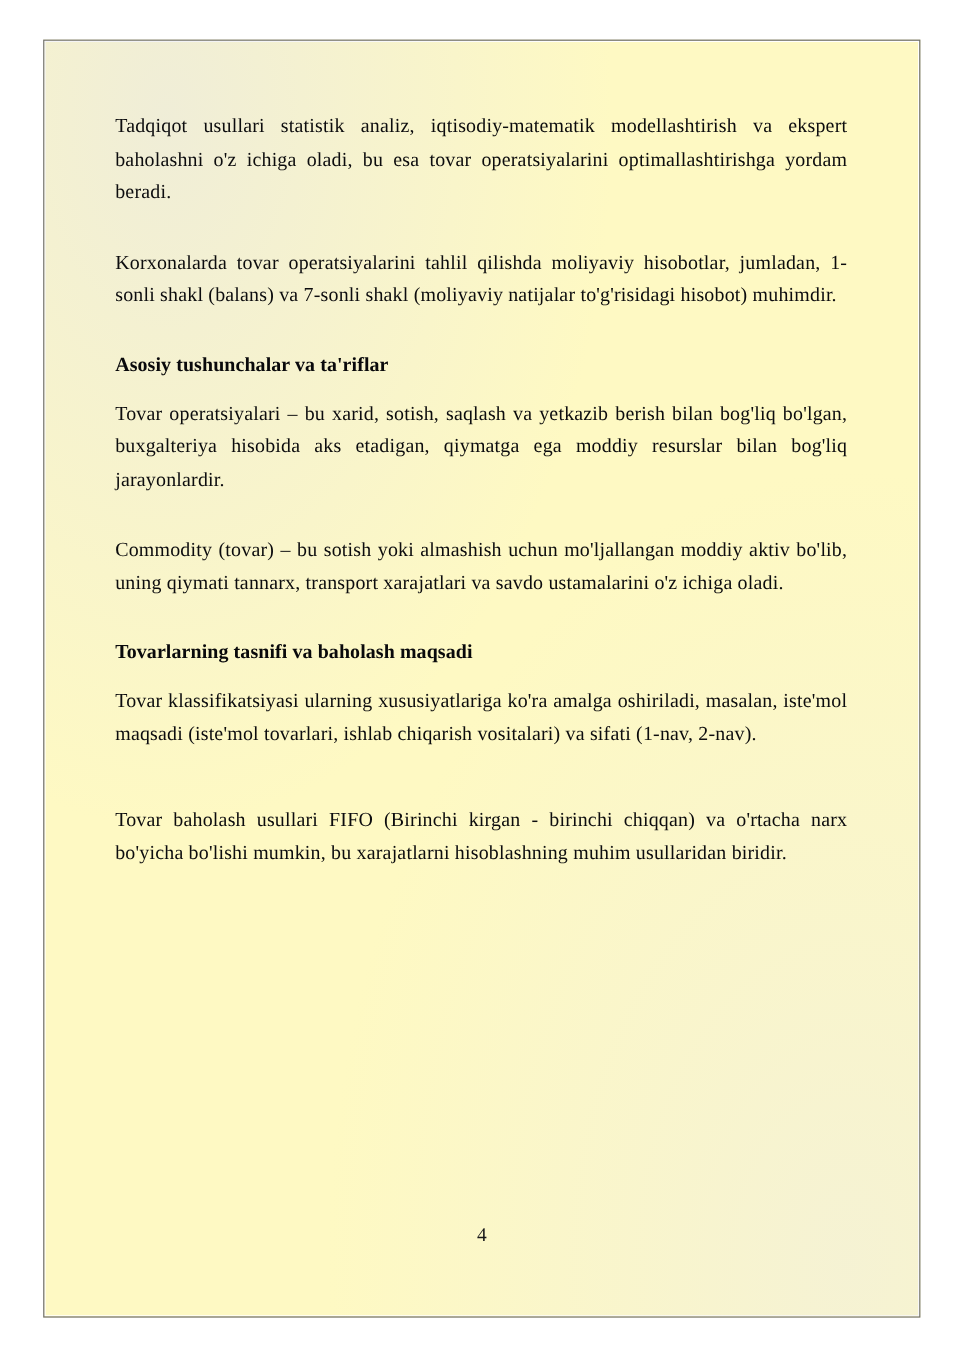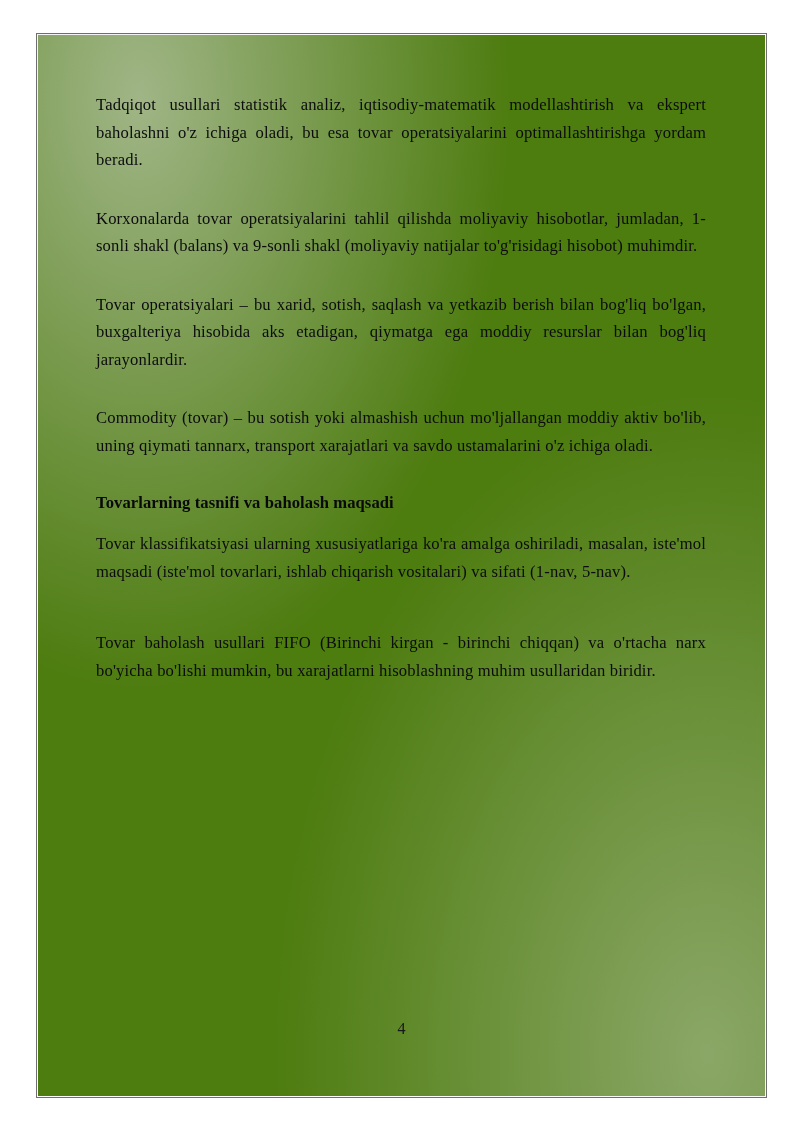--- a/index.html
+++ b/index.html
@@ -24,21 +24,21 @@
 
   
   .page-frame {
     position: absolute;
     left: 36px;
     top: 33px;
     width: 731px;
     height: 1065px;
     box-sizing: border-box;
     border: 1.4px solid #6e6e70;
-    background: #4d7c0f;
+    background: #fef9c3;
     box-shadow: inset 0 0 0 1px #ffffff;
   }
 
   
   .paper-tint {
     position: absolute;
     inset: 0;
     background:
       radial-gradient(ellipse at 14% 6%, rgba(228,228,232,0.55) 0%, rgba(255,255,255,0) 42%),
       radial-gradient(ellipse at 92% 96%, rgba(232,232,236,0.4) 0%, rgba(255,255,255,0) 46%);
@@ -91,33 +91,36 @@
 <body>
 
 <div class="page-canvas">
   <div class="page-frame">
     <div class="paper-tint"></div>
 
     <div class="content">
 
       <p class="para">Tadqiqot usullari statistik analiz, iqtisodiy-matematik modellashtirish va ekspert baholashni o'z ichiga oladi, bu esa tovar operatsiyalarini optimallashtirishga yordam beradi.</p>
 
-      <p class="para">Korxonalarda tovar operatsiyalarini tahlil qilishda moliyaviy hisobotlar, jumladan, 1-sonli shakl (balans) va 9-sonli shakl (moliyaviy natijalar to'g'risidagi hisobot) muhimdir.</p>
+      <p class="para">Korxonalarda tovar operatsiyalarini tahlil qilishda moliyaviy hisobotlar, jumladan, 1-sonli shakl (balans) va 7-sonli shakl (moliyaviy natijalar to'g'risidagi hisobot) muhimdir.</p>
 
+      <div class="heading-block">
+        <p class="heading">Asosiy tushunchalar va ta'riflar</p>
+      </div>
 
       <p class="para">Tovar operatsiyalari – bu xarid, sotish, saqlash va yetkazib berish bilan bog'liq bo'lgan, buxgalteriya hisobida aks etadigan, qiymatga ega moddiy resurslar bilan bog'liq jarayonlardir.</p>
 
 
       <p class="para">Commodity (tovar) – bu sotish yoki almashish uchun mo'ljallangan moddiy aktiv bo'lib, uning qiymati tannarx, transport xarajatlari va savdo ustamalarini o'z ichiga oladi.</p>
 
       <div class="heading-block">
         <p class="heading">Tovarlarning tasnifi va baholash maqsadi</p>
       </div>
 
-      <p class="para">Tovar klassifikatsiyasi ularning xususiyatlariga ko'ra amalga oshiriladi, masalan, iste'mol maqsadi (iste'mol tovarlari, ishlab chiqarish vositalari) va sifati (1-nav, 5-nav).</p>
+      <p class="para">Tovar klassifikatsiyasi ularning xususiyatlariga ko'ra amalga oshiriladi, masalan, iste'mol maqsadi (iste'mol tovarlari, ishlab chiqarish vositalari) va sifati (1-nav, 2-nav).</p>
 
       <p class="para">Tovar baholash usullari FIFO (Birinchi kirgan - birinchi chiqqan) va o'rtacha narx bo'yicha bo'lishi mumkin, bu xarajatlarni hisoblashning muhim usullaridan biridir.</p>
 
     </div>
 
     <div class="page-number">4</div>
   </div>
 </div>
 
 </body></html>

